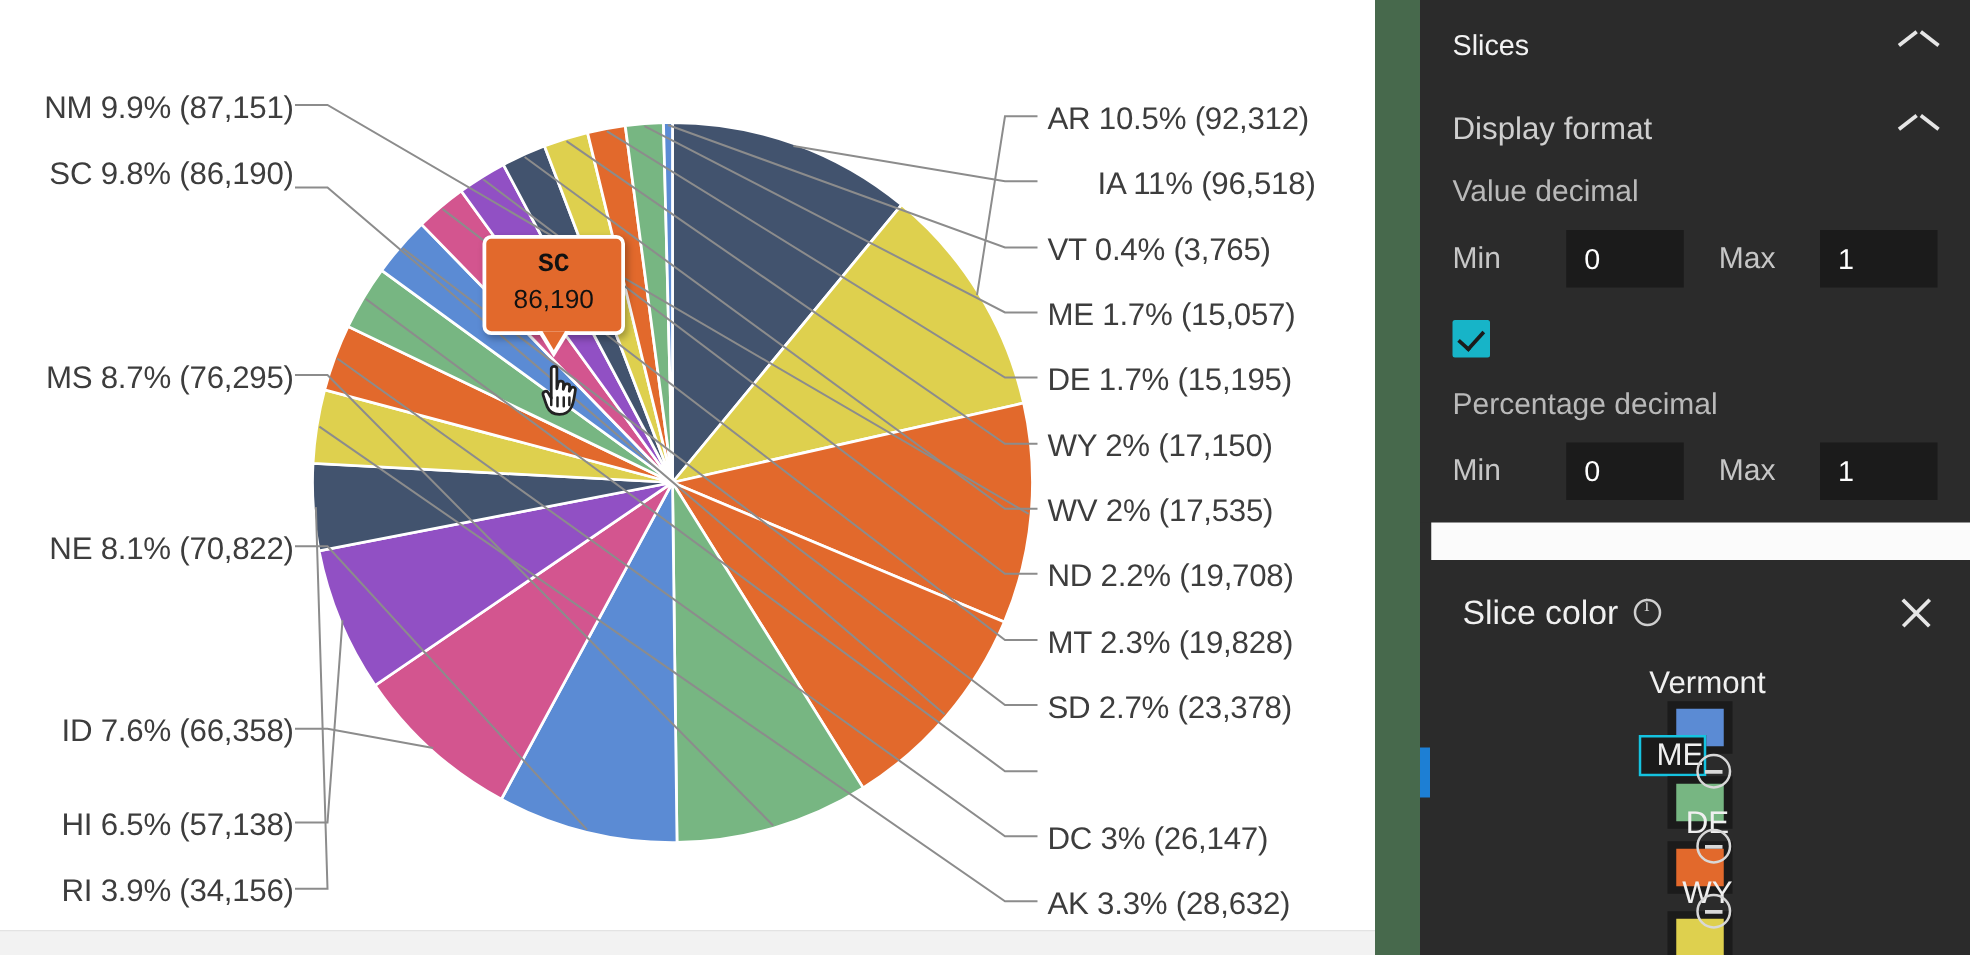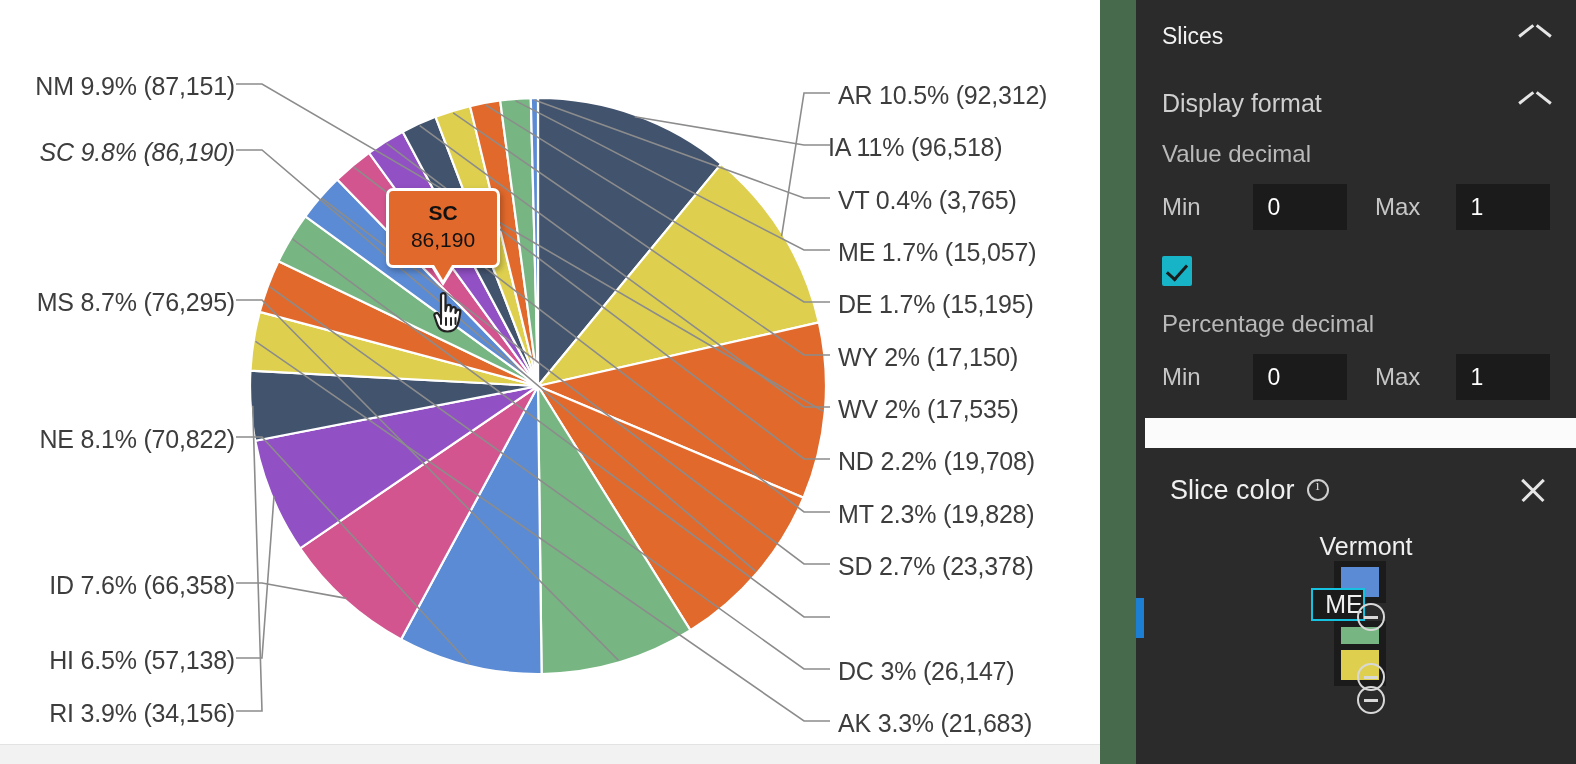--- a/index.html
+++ b/index.html
@@ -48,21 +48,21 @@
     left: 386px; top: 188px;
     width: 114px; height: 80px;
     background: #e2692c;
     border: 3px solid #ffffff;
     border-radius: 7px;
     box-shadow: 2px 3px 6px rgba(0,0,0,0.28);
     display: flex; flex-direction: column;
     align-items: center; justify-content: center;
     color: #111111;
   }
-  #tooltip .t-title { font-size: 21px; font-weight: bold; line-height: 1.1; }
+  #tooltip .t-title { font-size: 21px; font-weight: bold; line-height: 1.1; font-family: Liberation Mono, monospace; }
   #tooltip .t-value { font-size: 21px; line-height: 1.5; }
   #tooltip-tail {
     position: absolute; left: 50%; bottom: -21px;
     margin-left: -13px;
     width: 0; height: 0;
     border-left: 13px solid transparent;
     border-right: 13px solid transparent;
     border-top: 21px solid #ffffff;
   }
   #tooltip-tail-inner {
@@ -258,39 +258,39 @@
             <path d="M 386.5 143.4 L 804 459 L 830 459"></path>
             <path d="M 353.9 167.1 L 804 512 L 830 512"></path>
             <path d="M 322.0 198.5 L 804 564 L 830 564"></path>
             <path d="M 292.6 239.1 L 804 617 L 830 617"></path>
             <path d="M 269.8 286.8 L 804 669 L 830 669"></path>
             <path d="M 255.5 341.3 L 804 721 L 830 721"></path>
           </g>
       </svg>
 
       <div class="lbl left" style="left:10px; top:72px; width:225px;">NM 9.9% (87,151)</div>
-      <div class="lbl left" style="left:10px; top:138px; width:225px;font-style:italic;">SC 9.8% (86,190)</div>
+      <div class="lbl left" style="left:10px; top:125px; width:225px;">SC 9.8% (86,190)</div>
       <div class="lbl left" style="left:10px; top:288px; width:225px;">MS 8.7% (76,295)</div>
       <div class="lbl left" style="left:10px; top:425px; width:225px;">NE 8.1% (70,822)</div>
       <div class="lbl left" style="left:10px; top:571px; width:225px;">ID 7.6% (66,358)</div>
       <div class="lbl left" style="left:10px; top:646px; width:225px;">HI 6.5% (57,138)</div>
       <div class="lbl left" style="left:10px; top:699px; width:225px;">RI 3.9% (34,156)</div>
 
       <div class="lbl right" style="left:838px; top:81px;">AR 10.5% (92,312)</div>
-      <div class="lbl right" style="left:828px; top:133px;">IA 11% (96,518)</div>
+      <div class="lbl right" style="left:878px; top:133px;">IA 11% (96,518)</div>
       <div class="lbl right" style="left:838px; top:186px;">VT 0.4% (3,765)</div>
       <div class="lbl right" style="left:838px; top:238px;">ME 1.7% (15,057)</div>
       <div class="lbl right" style="left:838px; top:290px;">DE 1.7% (15,195)</div>
       <div class="lbl right" style="left:838px; top:343px;">WY 2% (17,150)</div>
       <div class="lbl right" style="left:838px; top:395px;">WV 2% (17,535)</div>
       <div class="lbl right" style="left:838px; top:447px;">ND 2.2% (19,708)</div>
       <div class="lbl right" style="left:838px; top:500px;">MT 2.3% (19,828)</div>
       <div class="lbl right" style="left:838px; top:552px;">SD 2.7% (23,378)</div>
       <div class="lbl right" style="left:838px; top:657px;">DC 3% (26,147)</div>
-      <div class="lbl right" style="left:838px; top:709px;">AK 3.3% (21,683)</div>
+      <div class="lbl right" style="left:838px; top:709px;">AK 3.3% (28,632)</div>
 
       <div id="tooltip">
         <div class="t-title">SC</div>
         <div class="t-value">86,190</div>
         <div id="tooltip-tail"></div>
         <div id="tooltip-tail-inner"></div>
       </div>
 
       <svg id="cursor" viewBox="0 0 40 46">
         <path d="M13 5 C13 2.5 17.5 2.5 17.5 5 L17.5 21 L18.5 16.5 C19 14 23 14.5 22.8 17 L22.6 21.5
@@ -362,20 +362,28 @@
           <div class="minus-icon"></div>
         </div>
         <div class="sc-row">
           <div class="sc-name editing">ME</div>
           <div class="sw-wrap">
             <div class="sw" style="background: rgb(119, 182, 130);"></div>
           </div>
           <div class="minus-icon"></div>
         </div>
         <div class="sc-row">
+          <div class="sc-name">DE</div>
+          <div class="sw-wrap">
+            <div class="sw" style="background: rgb(226, 105, 44);"></div>
+          </div>
+          <div class="minus-icon"></div>
+        </div>
+        <div class="sc-row">
+          <div class="sc-name">WY</div>
           <div class="sw-wrap">
             <div class="sw" style="background: rgb(222, 208, 78);"></div>
           </div>
           <div class="minus-icon"></div>
         </div>
       </div>
   </div>
 
 </div>
 

